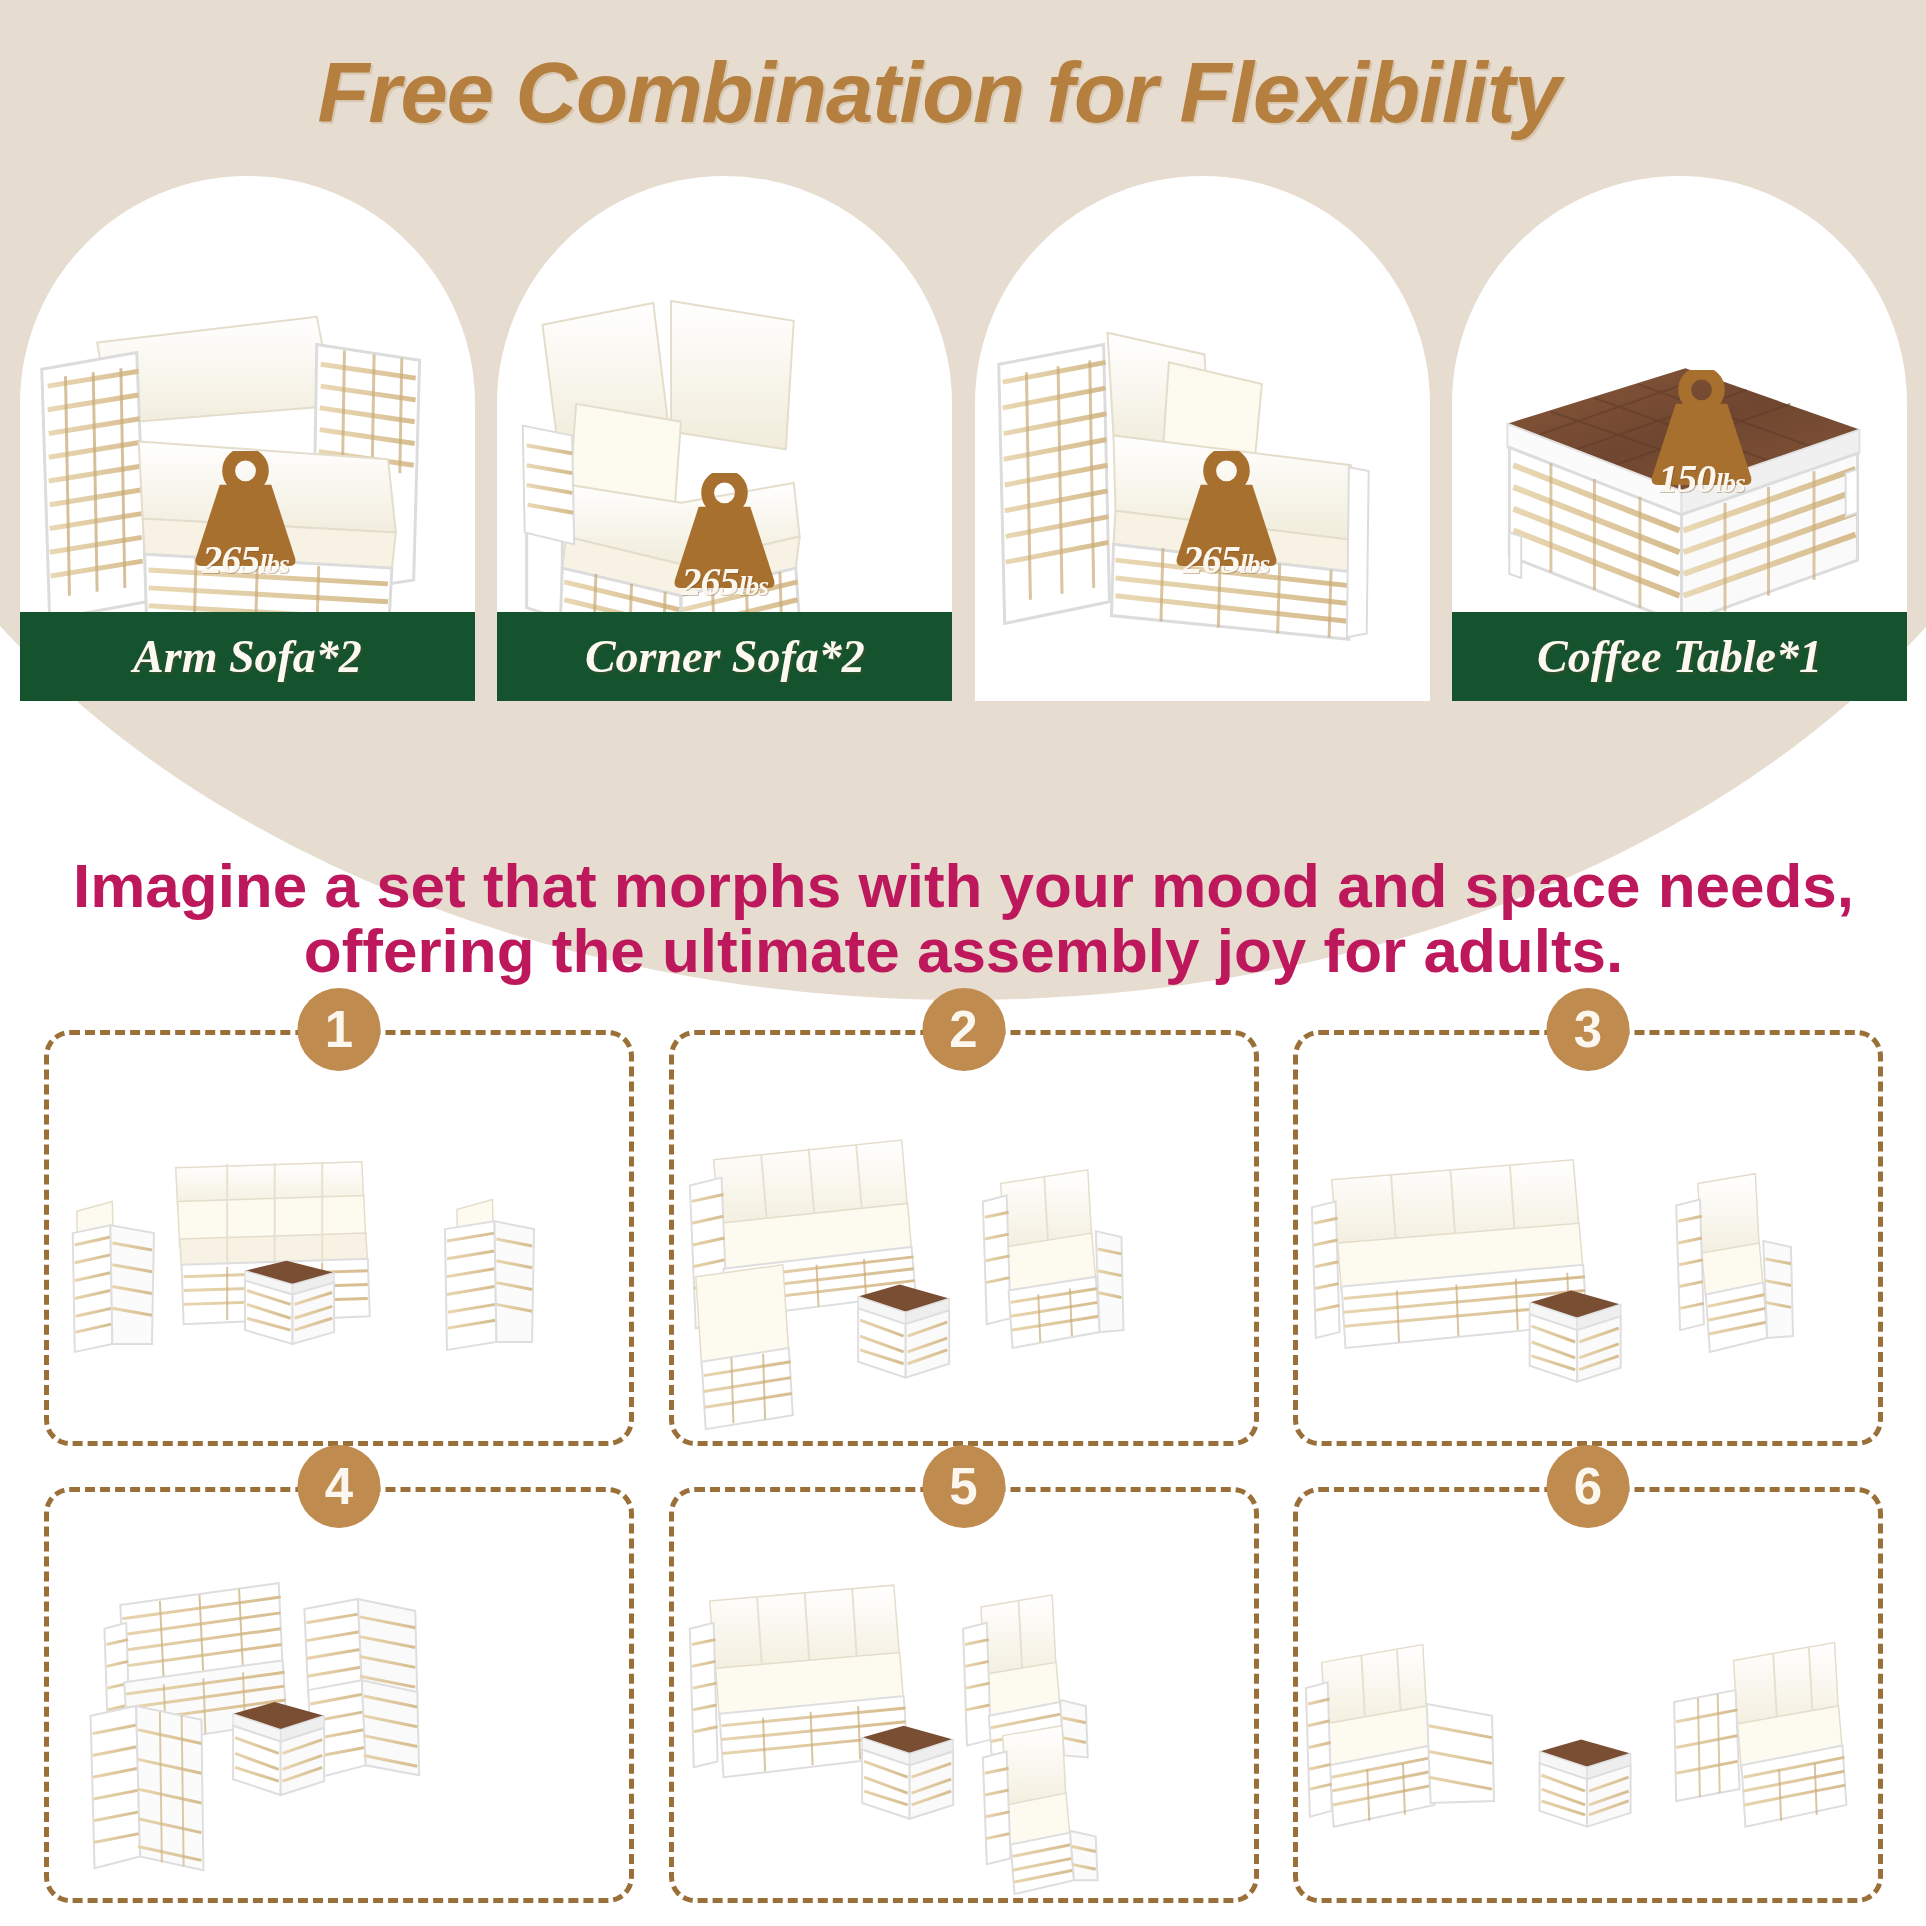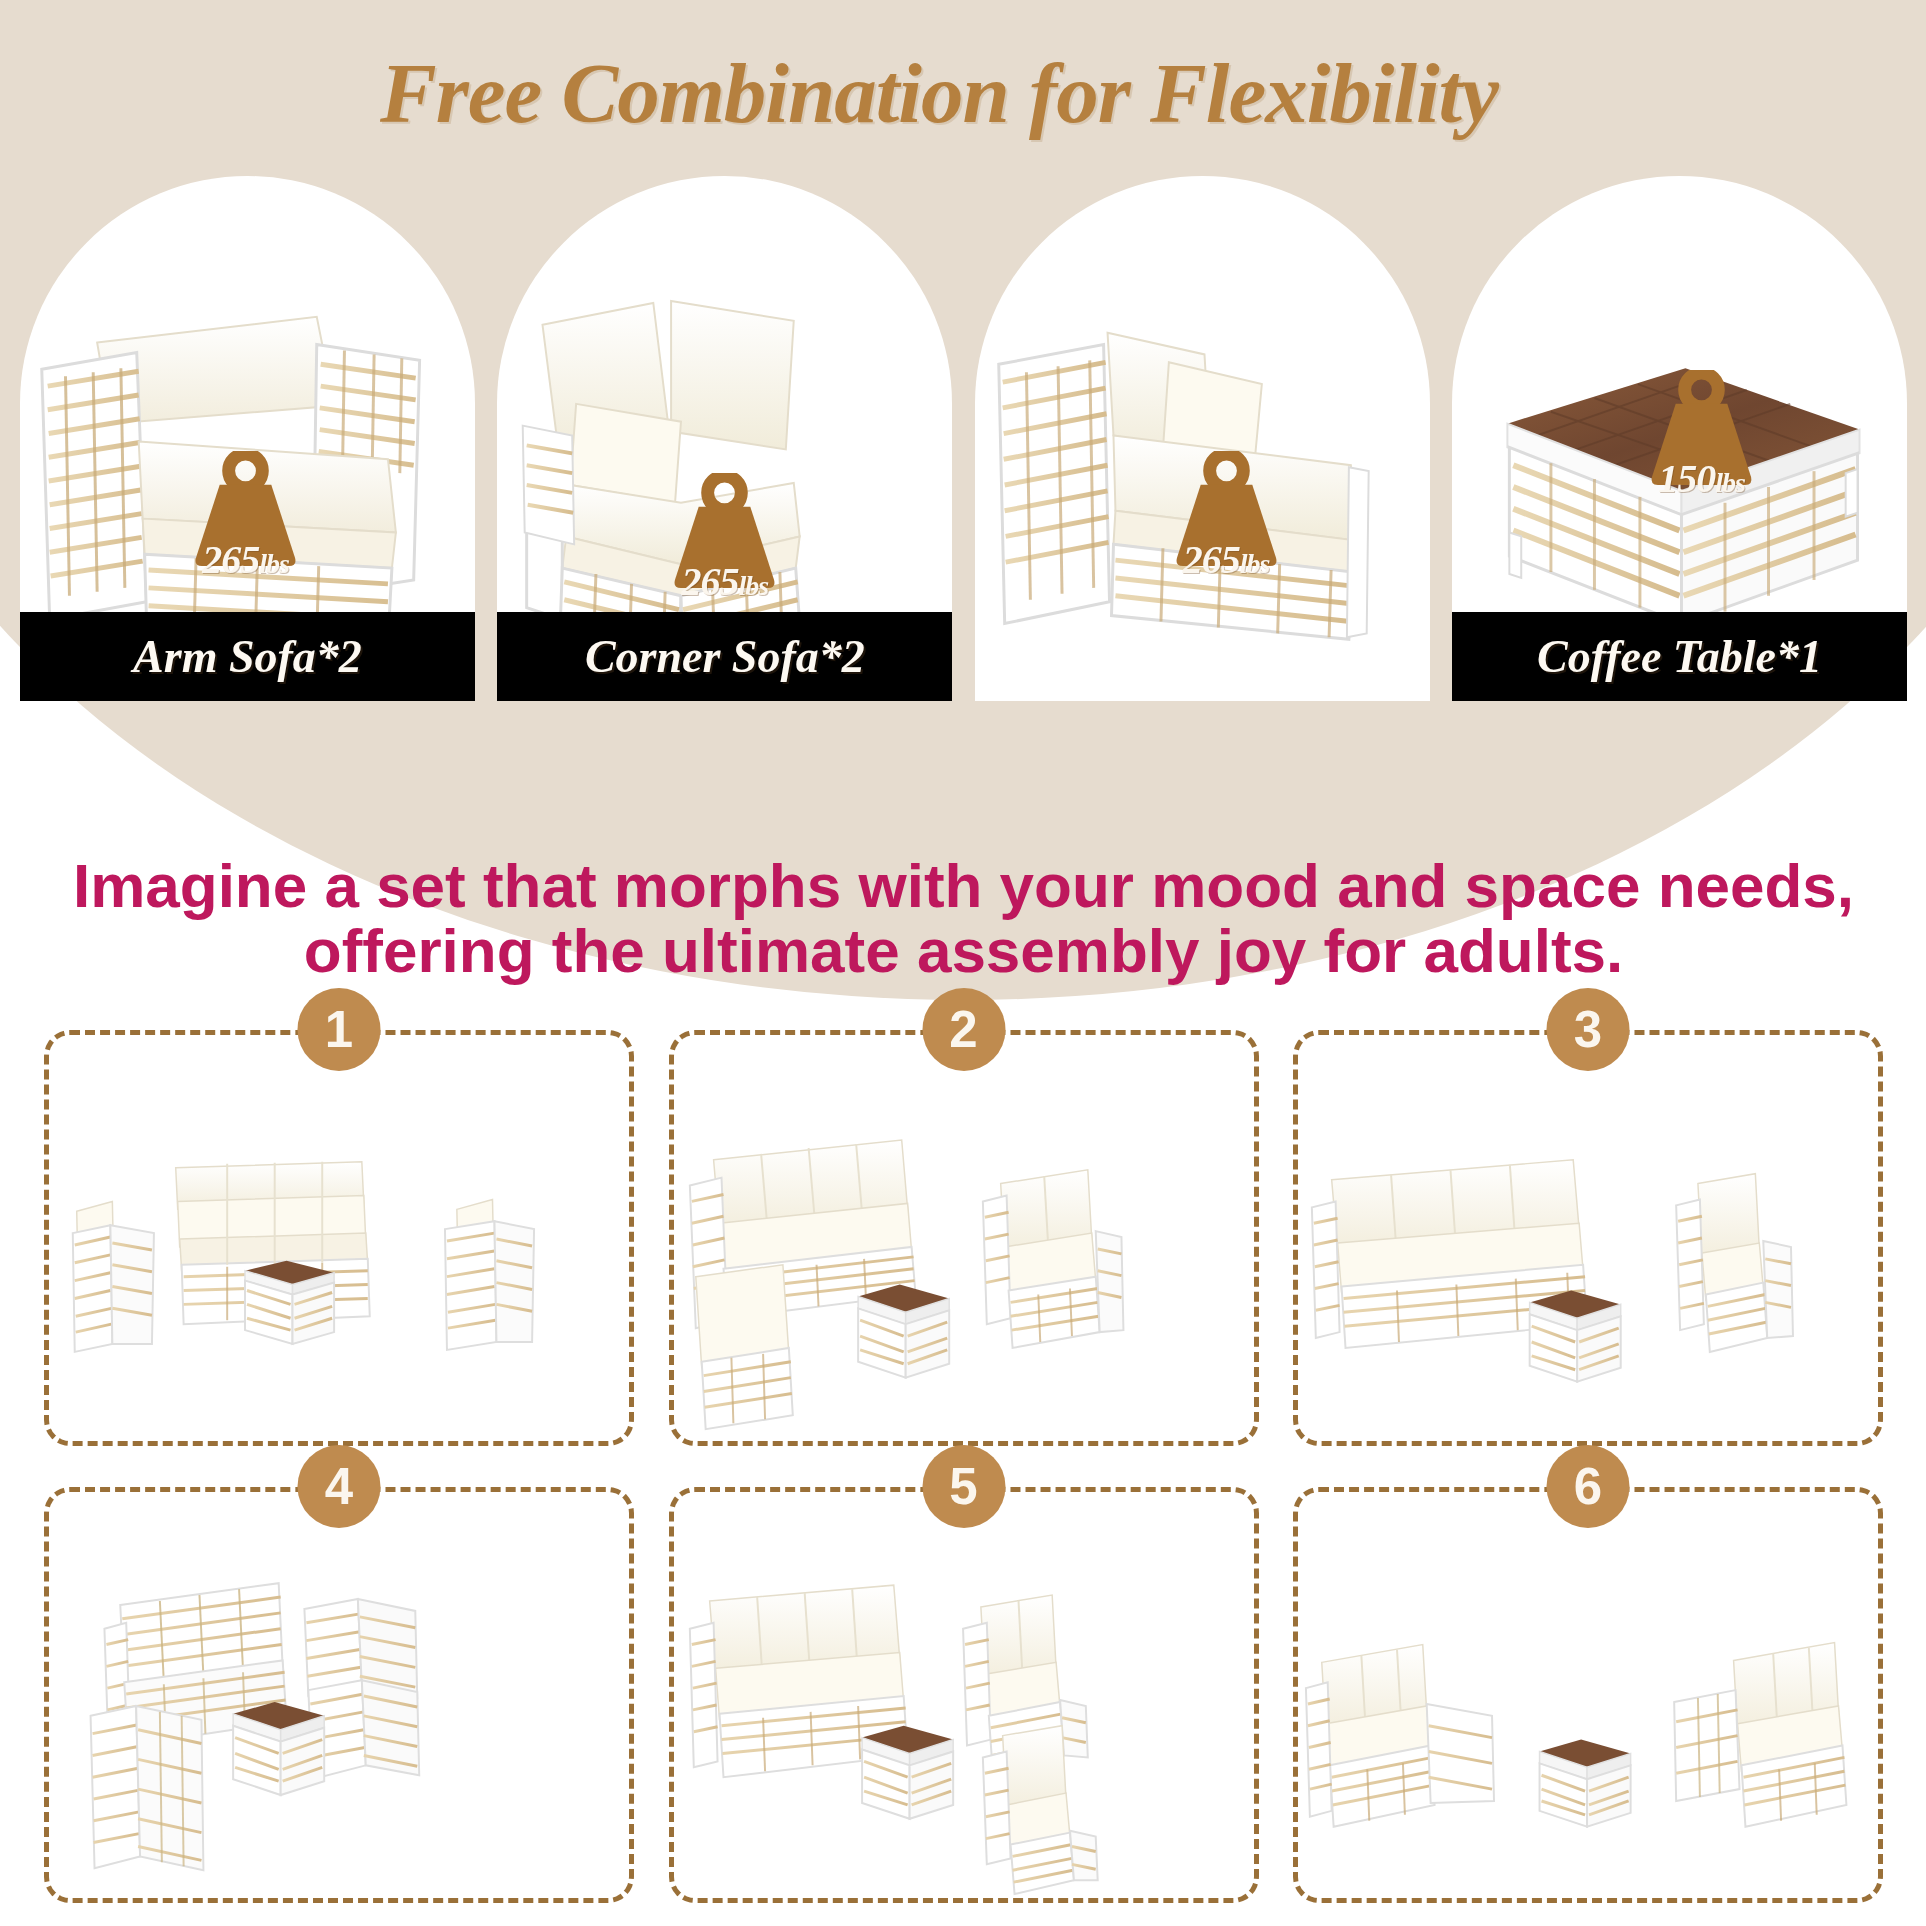--- a/index.html
+++ b/index.html
@@ -31,21 +31,21 @@
     background: #e6dccf;
     border-radius: 50% / 50%;
   }
 
   
   #title {
     position: absolute;
     left: 0; top: 44px;
     width: 1878px;
     text-align: center;
-    font-family: Liberation Serif, serif;
+    font-family: Liberation Sans, sans-serif;
     font-style: italic;
     font-weight: bold;
     font-size: 85px;
     letter-spacing: -1px;
     color: #b5803f;
     z-index: 6;
     text-shadow: 2px 2px 0 rgba(150,105,50,0.18);
   }
 
   
@@ -72,21 +72,21 @@
     background: #ffffff;
     border-radius: 228px 228px 0 0;
     overflow: hidden;
   }
   .card-label {
     position: absolute;
     left: 0;
     top: 436px;
     width: 455px;
     height: 89px;
-    background: #000000;
+    background: #14532d;
     display: flex;
     align-items: center;
     justify-content: center;
     font-family: "Liberation Serif", "DejaVu Serif", serif;
     font-style: italic;
     font-weight: bold;
     font-size: 46px;
     color: #fdf9f2;
     letter-spacing: 0px;
     text-shadow: 2px 2px 0 rgba(120,80,40,0.25);

